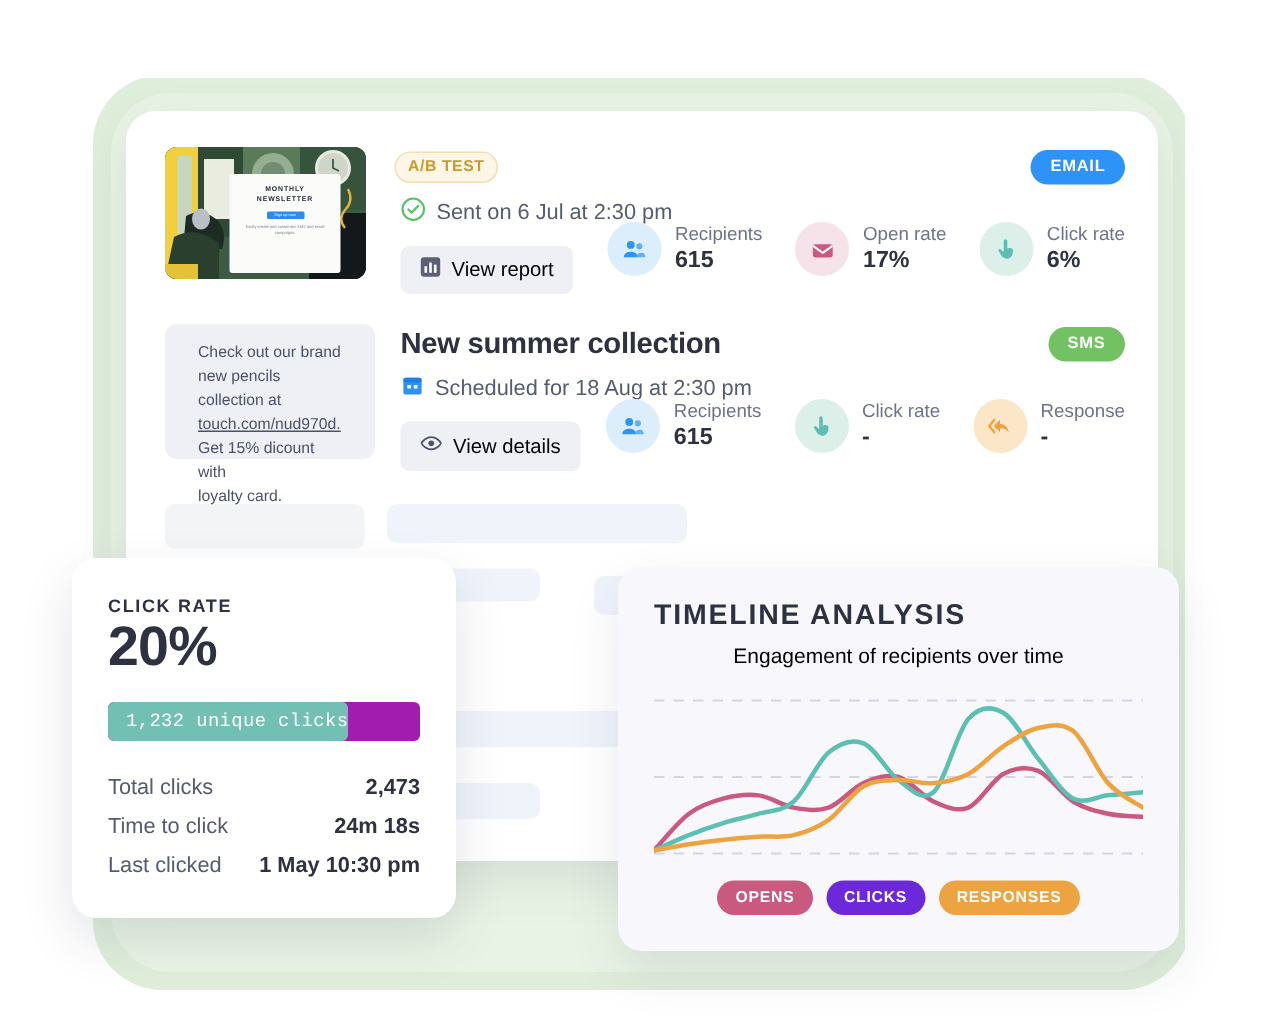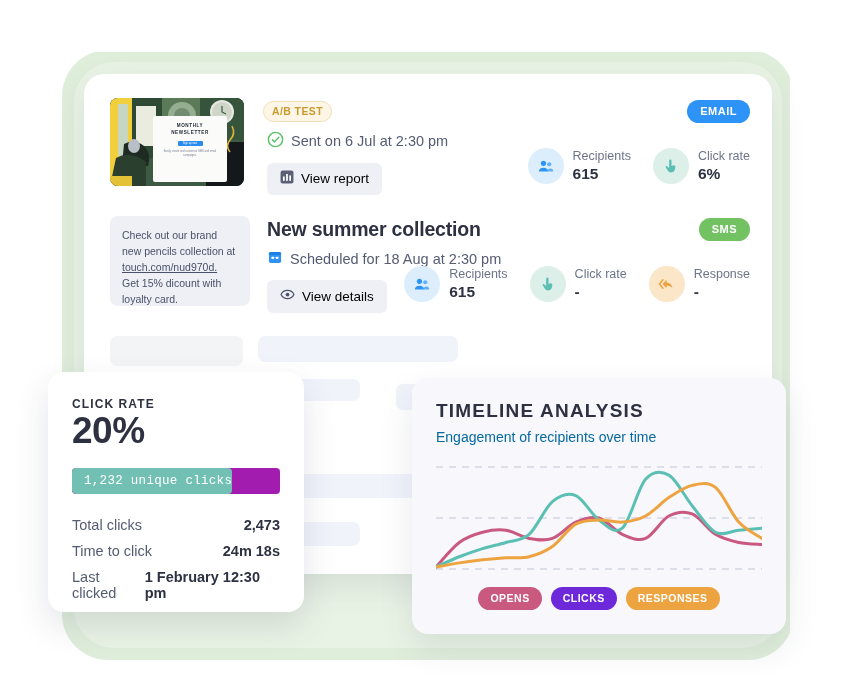--- a/index.html
+++ b/index.html
@@ -119,21 +119,21 @@
 
   .thumb-sms {
     position: absolute;
     left: 0;
     top: 0;
     width: 140px;
     height: 90px;
     border-radius: 8px;
     background: #eef0f5;
     box-sizing: border-box;
-    padding: 11px 12px;
+    padding: 11px 22px;
     font-size: 10.5px;
     line-height: 16px;
     color: #4a5168;
   }
   .thumb-sms .lnk { text-decoration: underline; }
 
   .camp-main {
     position: absolute;
     left: 157px;
     top: 0;
@@ -361,22 +361,23 @@
     padding: 22px 24px;
   }
   .tl-title {
     font-size: 19px;
     font-weight: bold;
     letter-spacing: 1.2px;
     color: #2d3142;
   }
   .tl-sub {
     font-size: 14px;
-    color: #0369a1;
+    color: #000000;
     margin-top: 7px;
+    text-align: center;
   }
   .tl-chart {
     position: relative;
     margin-top: 16px;
     height: 116px;
   }
   .tl-legend {
     display: flex;
     justify-content: center;
     gap: 9px;
@@ -480,20 +481,32 @@
                 <path d="M2 16.2c0-2.7 2.3-4.2 5.2-4.2s5.2 1.5 5.2 4.2z" fill="#2e93f7"></path>
                 <path d="M11.6 16.2c0-2.2 1.2-3.4 3.4-3.4 2 0 3 1.2 3 3.4z" fill="#5eb0f9"></path>
               </svg>
           </div>
           <div>
             <div class="stat-label">Recipients</div>
             <div class="stat-value">615</div>
           </div>
         </div>
         <div class="stat">
+          <div class="stat-ico" style="background:#f6e2e9">
+            <svg width="17" height="17" viewBox="0 0 20 20">
+                <rect x="2.2" y="5.6" width="15.6" height="10.4" rx="1.8" fill="#c9597f"></rect>
+                <path d="M2.4 7 L10 12.4 L17.6 7" fill="none" stroke="#ffffff" stroke-width="1.6" stroke-linejoin="round"></path>
+              </svg>
+          </div>
+          <div>
+            <div class="stat-label">Open rate</div>
+            <div class="stat-value">17%</div>
+          </div>
+        </div>
+        <div class="stat">
           <div class="stat-ico" style="background:#dcefe9">
             <svg width="17" height="17" viewBox="0 0 20 20">
                 <path d="M8.4 3.2a1.4 1.4 0 0 1 2.8 0v6.1l1.6-.6c1.5-.5 2.9.3 2.9 1.9 0 2.4-1 5.6-3.6 6.2-2.2.5-4.3-.1-5.4-2L4.4 11c-.6-1 .6-2.1 1.5-1.3l1.7 1.5c.5.5.8.2.8-.3z" fill="#5cbfb4"></path>
               </svg>
           </div>
           <div>
             <div class="stat-label">Click rate</div>
             <div class="stat-value">6%</div>
           </div>
         </div>
@@ -591,21 +604,21 @@
       <div class="cc-row">
         <span class="k">Total clicks</span>
         <span class="v">2,473</span>
       </div>
       <div class="cc-row">
         <span class="k">Time to click</span>
         <span class="v">24m 18s</span>
       </div>
       <div class="cc-row">
         <span class="k">Last clicked</span>
-        <span class="v">1 February 12:30 pm</span>
+        <span class="v">1 May 10:30 pm</span>
       </div>
     </div>
   </div>
 
   <div class="tl-card">
     <div class="tl-title">TIMELINE ANALYSIS</div>
     <div class="tl-sub">Engagement of recipients over time</div>
     <div class="tl-chart">
       <svg id="chart-svg" width="326" height="116" viewBox="0 0 326 116">
           <line x1="0" x2="326" y1="108" y2="108" stroke="#d2d6e4" stroke-width="1.4" stroke-dasharray="7 6"></line>

